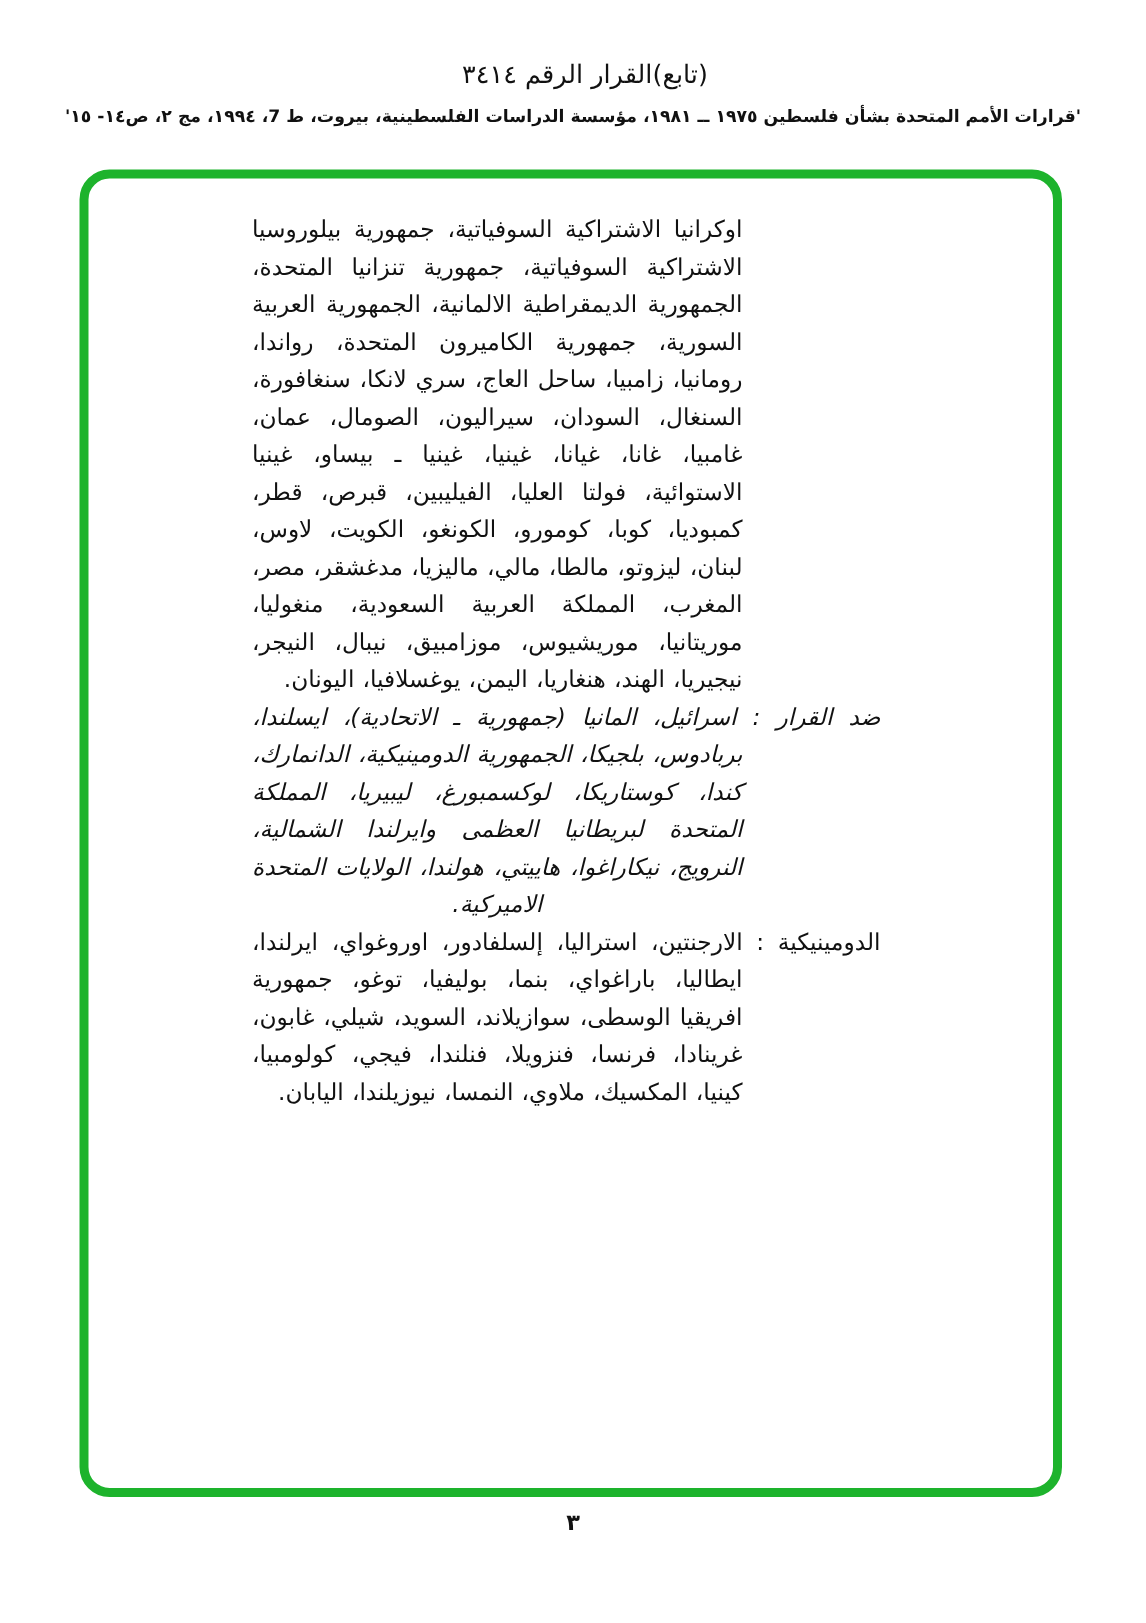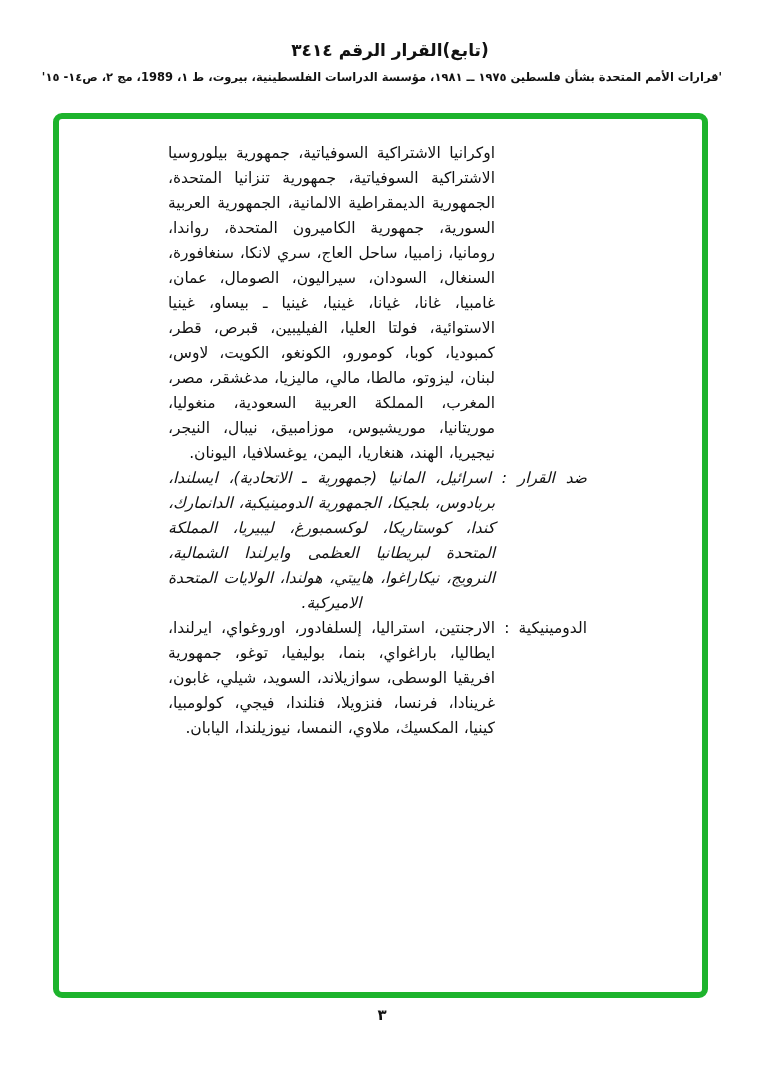--- a/index.html
+++ b/index.html
@@ -19,41 +19,41 @@
   .header {
     position: absolute;
     top: 38px;
     left: 0;
     width: 764px;
     text-align: center;
     direction: rtl;
   }
   .title {
     font-size: 17px;
-    font-weight: bold;
+    font-weight: normal;
     line-height: 24px;
     letter-spacing: 0.2px;
     padding-left: 16px;
   }
   .citation {
     margin-top: 7px;
     font-size: 11.5px;
     font-weight: bold;
     white-space: nowrap;
     line-height: 16px;
   }
   .frame {
     position: absolute;
     left: 53px;
     top: 113px;
     width: 655px;
     height: 885px;
     box-sizing: border-box;
     border: 6px solid #1db32c;
-    border-radius: 9px;
+    border-radius: 20px;
     background: #ffffff;
   }
   .content {
     margin: 22px 115px 0 109px;
     direction: rtl;
     text-align: justify;
     font-size: 15.5px;
     line-height: 25px;
     word-spacing: 0.5px;
   }
@@ -86,21 +86,21 @@
     direction: rtl;
   }
 </style>
 </head>
 <body>
 
 <div class="page">
 
   <div class="header">
     <div class="title">(تابع)القرار الرقم ٣٤١٤</div>
-    <div class="citation">'قرارات الأمم المتحدة بشأن فلسطين ١٩٧٥ ــ ١٩٨١، مؤسسة الدراسات الفلسطينية، بيروت، ط ١، 1989، مج ٢، ص١٤- ١٥'</div>
+    <div class="citation">'قرارات الأمم المتحدة بشأن فلسطين ١٩٧٥ ــ ١٩٨١، مؤسسة الدراسات الفلسطينية، بيروت، ط 7، ١٩٩٤، مج ٢، ص١٤- ١٥'</div>
   </div>
 
   <div class="frame" style="border-color: rgb(29, 179, 44);">
     <div class="content">
 
       <p class="section flush"><span class="sec-text">اوكرانيا الاشتراكية السوفياتية، جمهورية بيلوروسيا الاشتراكية السوفياتية، جمهورية تنزانيا المتحدة، الجمهورية الديمقراطية الالمانية، الجمهورية العربية السورية، جمهورية الكاميرون المتحدة، رواندا، رومانيا، زامبيا، ساحل العاج، سري لانكا، سنغافورة، السنغال، السودان، سيراليون، الصومال، عمان، غامبيا، غانا، غيانا، غينيا، غينيا ـ بيساو، غينيا الاستوائية، فولتا العليا، الفيليبين، قبرص، قطر، كمبوديا، كوبا، كومورو، الكونغو، الكويت، لاوس، لبنان، ليزوتو، مالطا، مالي، ماليزيا، مدغشقر، مصر، المغرب، المملكة العربية السعودية، منغوليا، موريتانيا، موريشيوس، موزامبيق، نيبال، النيجر، نيجيريا، الهند، هنغاريا، اليمن، يوغسلافيا، اليونان.</span></p>
 
       <p class="section hanging center-last"><span class="sec-label">ضد القرار :</span> <span class="sec-text">اسرائيل، المانيا (جمهورية ـ الاتحادية)، ايسلندا، بربادوس، بلجيكا، الجمهورية الدومينيكية، الدانمارك، كندا، كوستاريكا، لوكسمبورغ، ليبيريا، المملكة المتحدة لبريطانيا العظمى وايرلندا الشمالية، النرويج، نيكاراغوا، هاييتي، هولندا، الولايات المتحدة الاميركية.</span></p>
 
       <p class="section hanging"><span class="sec-label">الدومينيكية :</span> <span class="sec-text">الارجنتين، استراليا، إلسلفادور، اوروغواي، ايرلندا، ايطاليا، باراغواي، بنما، بوليفيا، توغو، جمهورية افريقيا الوسطى، سوازيلاند، السويد، شيلي، غابون، غرينادا، فرنسا، فنزويلا، فنلندا، فيجي، كولومبيا، كينيا، المكسيك، ملاوي، النمسا، نيوزيلندا، اليابان.</span></p>

